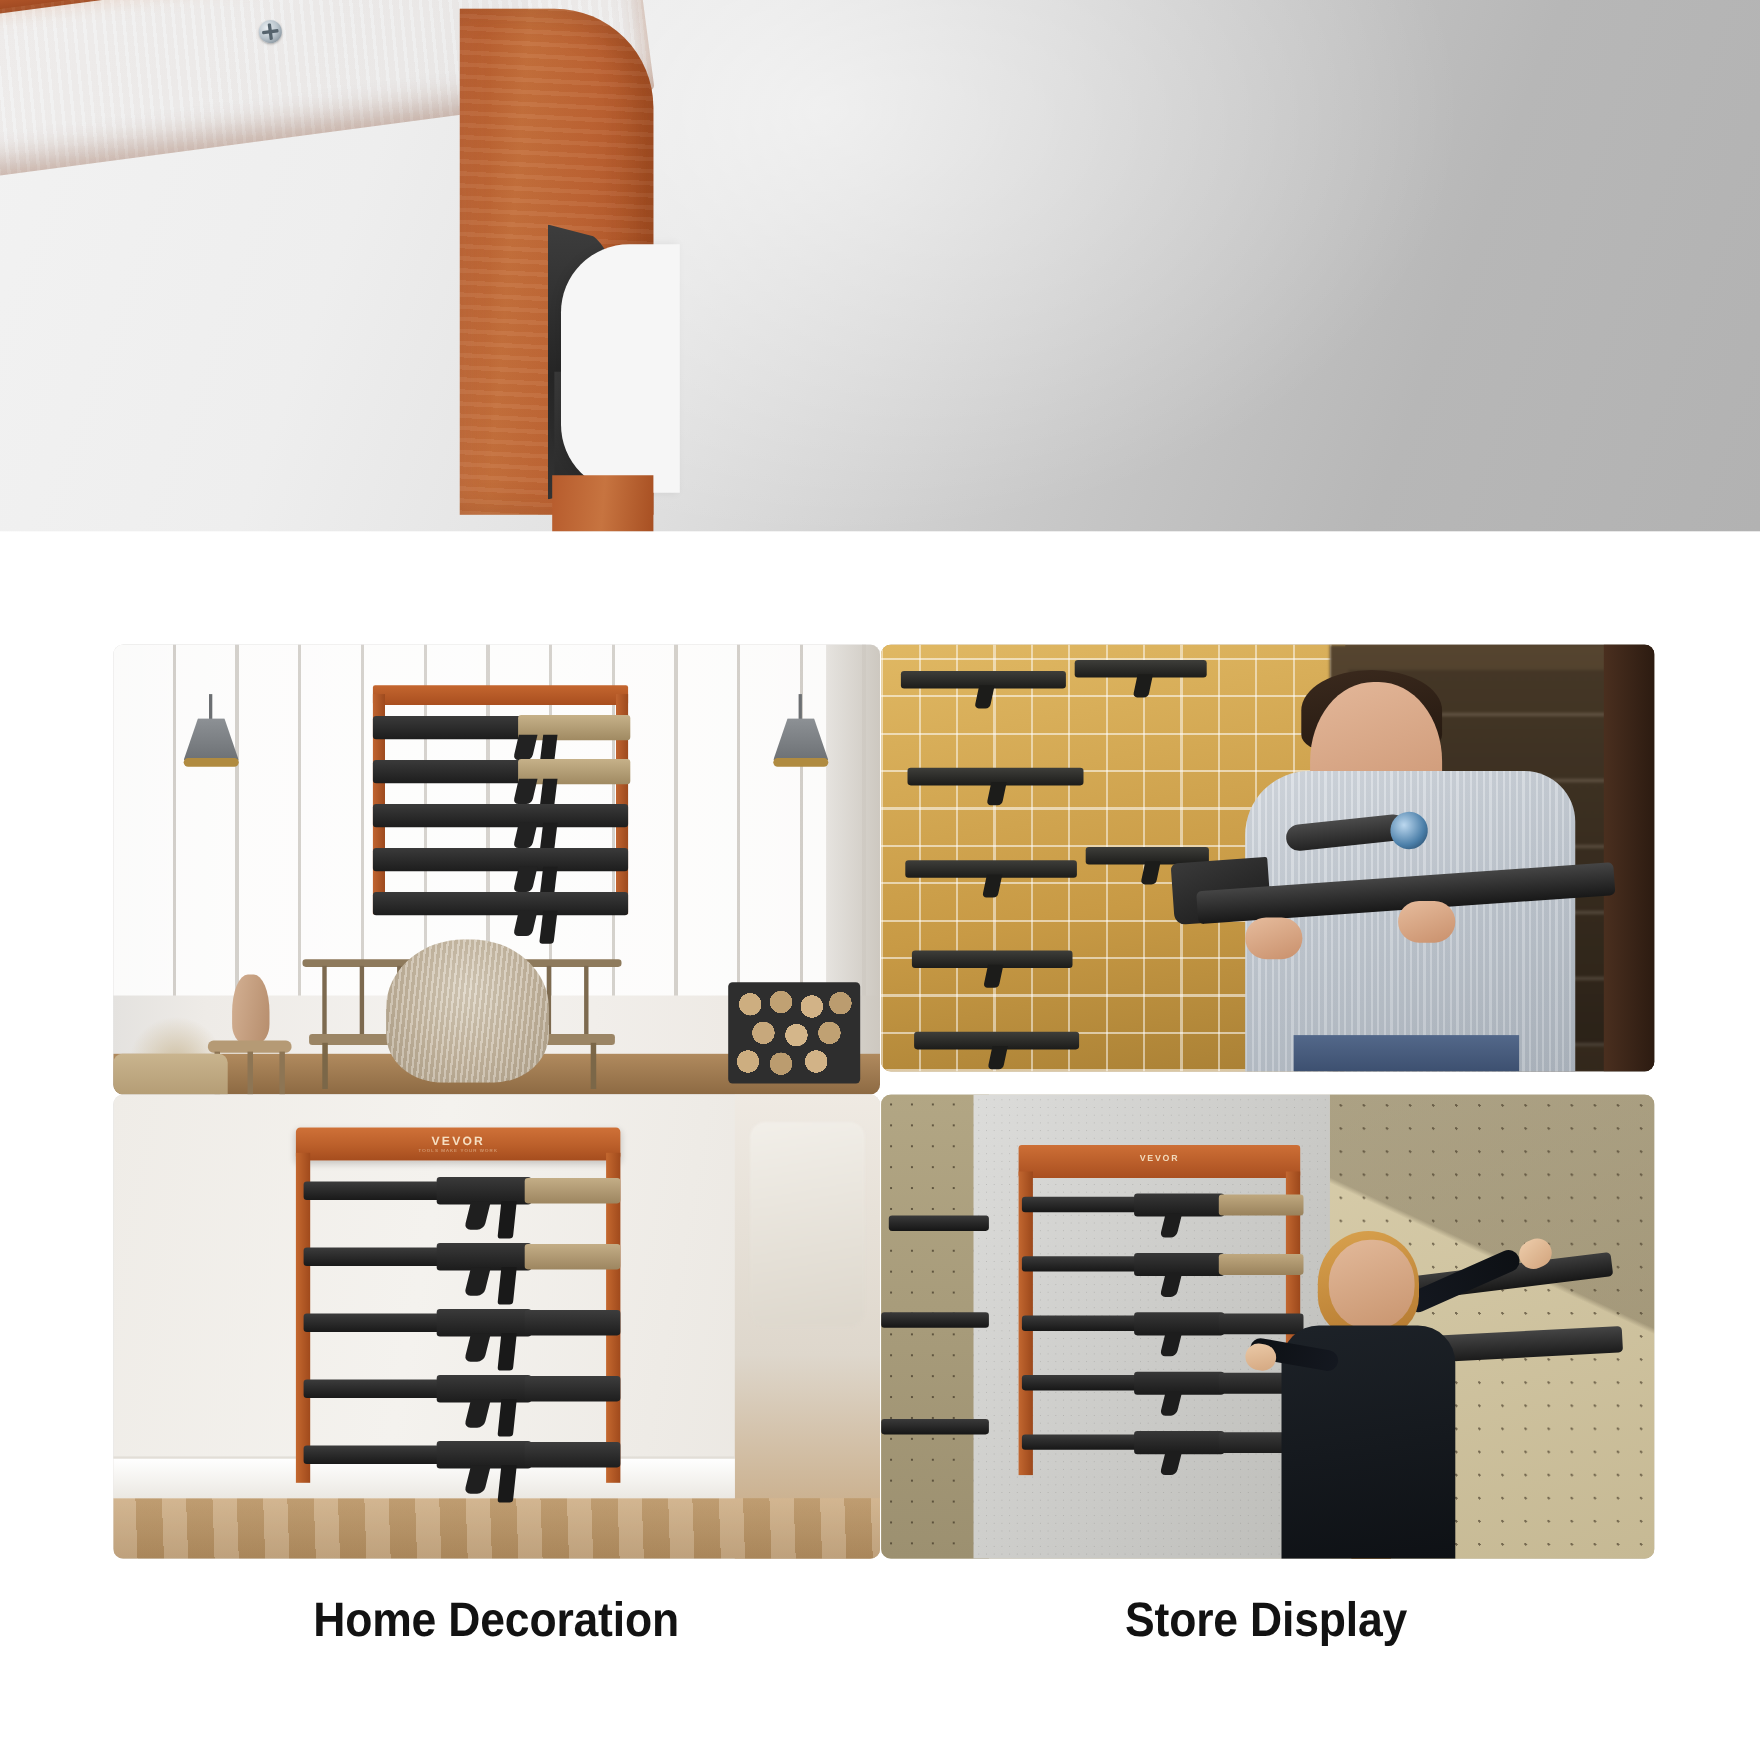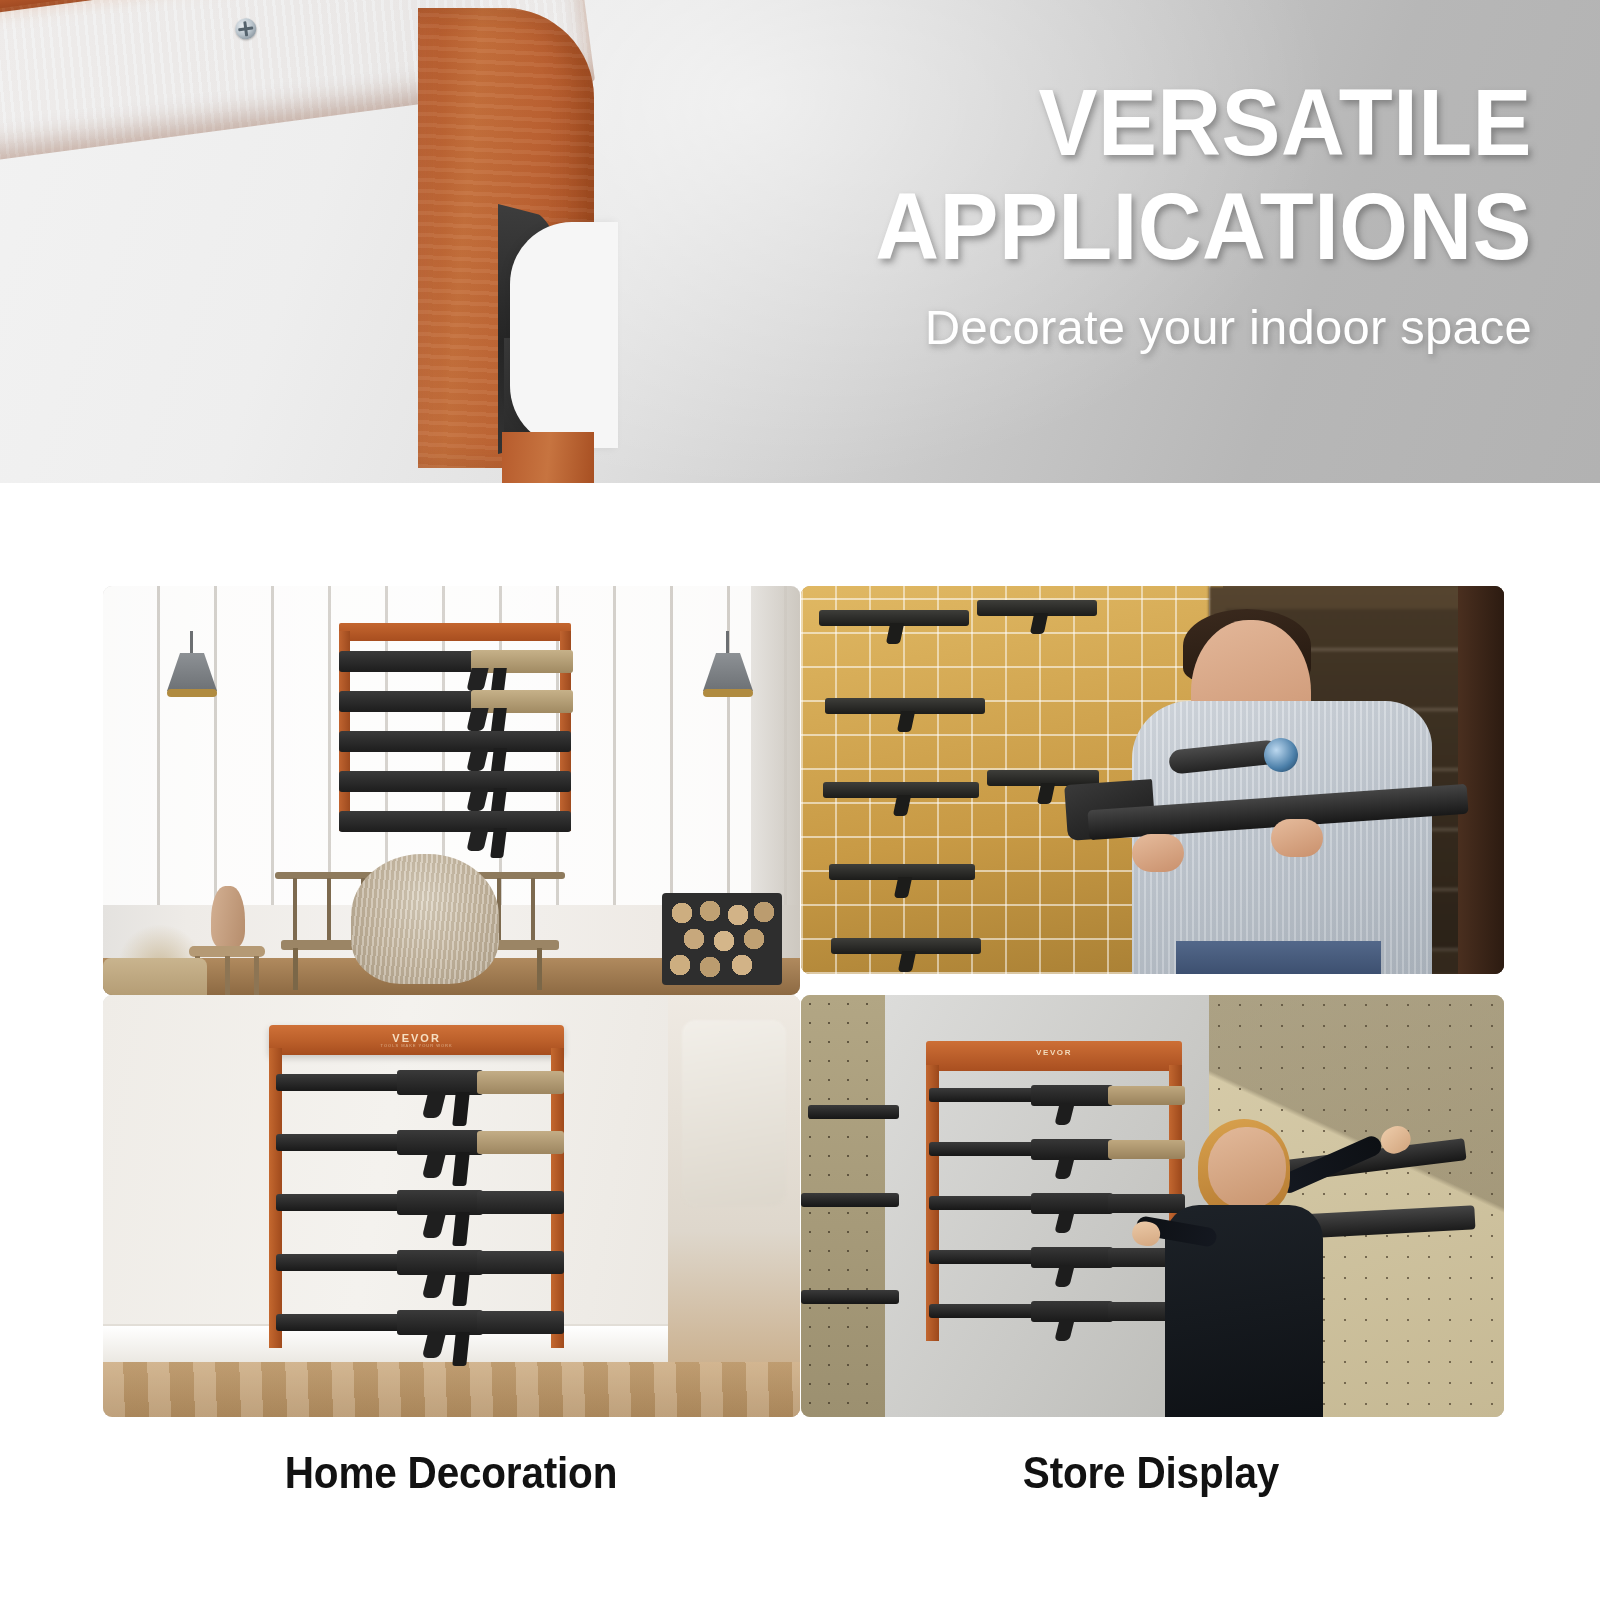--- a/index.html
+++ b/index.html
@@ -491,25 +491,20 @@
       <div class="upright-body">
         <div class="upright-grain"></div>
       </div>
       <div class="foam"></div>
       <div class="foam2"></div>
       <div class="notch-white"></div>
       <div class="upright-lip"></div>
     </div>
   </div>
 
-  <div class="hero-copy">
-    <div class="hero-line1">VERSATILE</div>
-    <div class="hero-line2">APPLICATIONS</div>
-    <div class="hero-sub">Decorate your indoor space</div>
-  </div>
 </div>
 
 <div class="grid">
 
   <div class="card c-tl">
     <div class="scene">
       <div class="tl-wall"></div>
       <div class="tl-planks"></div>
       <div class="tl-stone"></div>
       <div class="tl-floor"></div>

